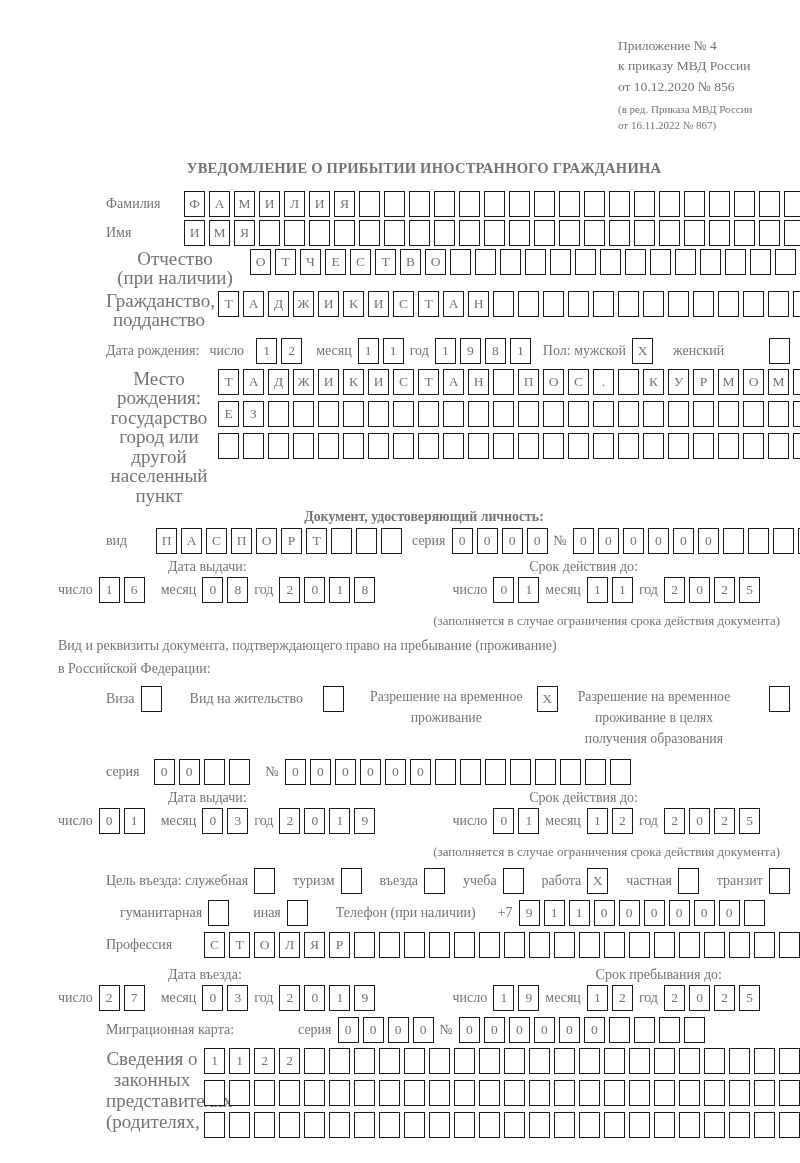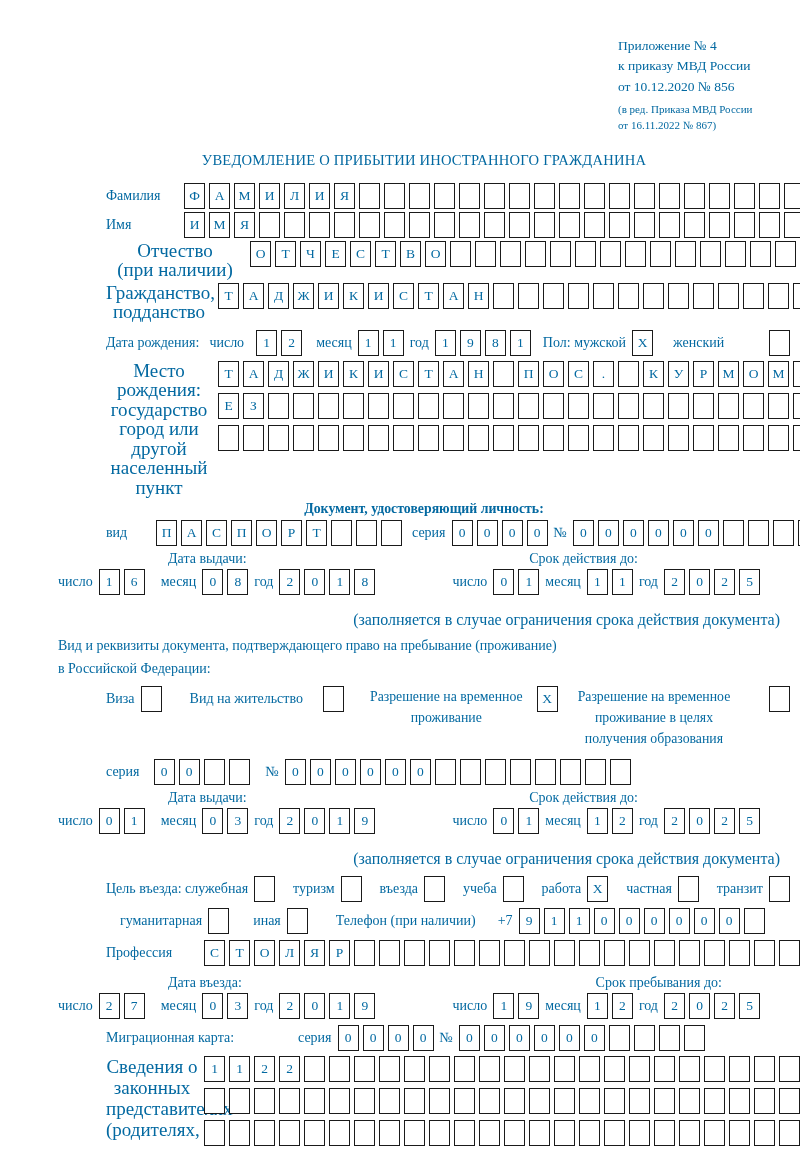--- a/index.html
+++ b/index.html
@@ -1,43 +1,43 @@
 <!DOCTYPE html>
 <html><head>
 <meta charset="utf-8">
 <style>
   html,body{margin:0;padding:0;background:#ffffff;}
-  .page{width:800px;height:1163px;background:#fff;color:#0369a1;
+  .page{width:800px;height:1163px;background:#fff;color:#737373;
         font-family:"Liberation Serif","DejaVu Serif",serif;position:relative;overflow:hidden;}
   .content{padding:36px 10px 0 58px;width:732px;box-sizing:content-box;}
 
   .header-block{margin-left:560px;font-size:13.5px;line-height:1.5;}
   .edition{font-size:11px;margin-top:5px;line-height:1.45;}
   .forma{font-weight:bold;font-size:15px;text-align:right;padding-right:25px;margin-top:16px;letter-spacing:.5px;}
 
-  .title{text-align:center;font-weight:normal;font-size:14.6px;line-height:1.65;margin-top:14px;letter-spacing:.2px;}
+  .title{text-align:center;font-weight:bold;font-size:14.6px;line-height:1.65;margin-top:22px;letter-spacing:.2px;}
   .blank-line{display:inline-block;width:54px;border-bottom:2px solid #2b2b2b;height:12px;margin-left:10px;}
 
   .section-heading{font-weight:bold;font-size:13.6px;margin-top:20px;letter-spacing:.1px;}
 
   .row{display:flex;align-items:flex-start;gap:6px;margin-top:3px;margin-left:48px;}
   .row.center{align-items:center;}
   .lbl{font-size:14px;line-height:26px;flex:none;}
   .stack{line-height:19.5px;font-size:19px;text-align:center;}
   .stack span{display:block;}
   .w72{width:72px;} .w138{width:138px;} .w106{width:106px;} .w48{width:44px;} .w92{width:92px;} .w170{width:168px;}
 
   .cells{display:flex;gap:4px;flex:none;}
   .cell{width:21px;height:26px;box-sizing:border-box;border:1.8px solid #1a1a1a;flex:none;
         display:flex;align-items:center;justify-content:center;font-size:13.5px;background:#fff;}
   .col{display:flex;flex-direction:column;gap:6px;}
 
   .doc-heading{text-align:center;font-weight:bold;font-size:13.8px;margin-top:4px;}
   .heads{display:flex;font-size:14px;margin-top:5px;}
-  .note{font-size:16px;text-align:right;padding-right:10px;margin-top:16px;}
+  .note{font-size:13px;text-align:right;padding-right:10px;margin-top:10px;}
   .daterow{display:flex;align-items:center;gap:6px;margin-top:2px;padding-right:30px;}
   .daterow .spacer{flex:1;}
   .plain{font-size:14px;line-height:1.6;}
   .center-lbl{font-size:13.8px;line-height:21px;text-align:center;flex:none;}
   .center-lbl span{display:block;}
   .pair{display:flex;align-items:center;gap:6px;flex:none;}
   .mtA{margin-top:8px;} .mtB{margin-top:6px;} .mtC{margin-top:11px;}
 </style>
 </head>
 <body>

